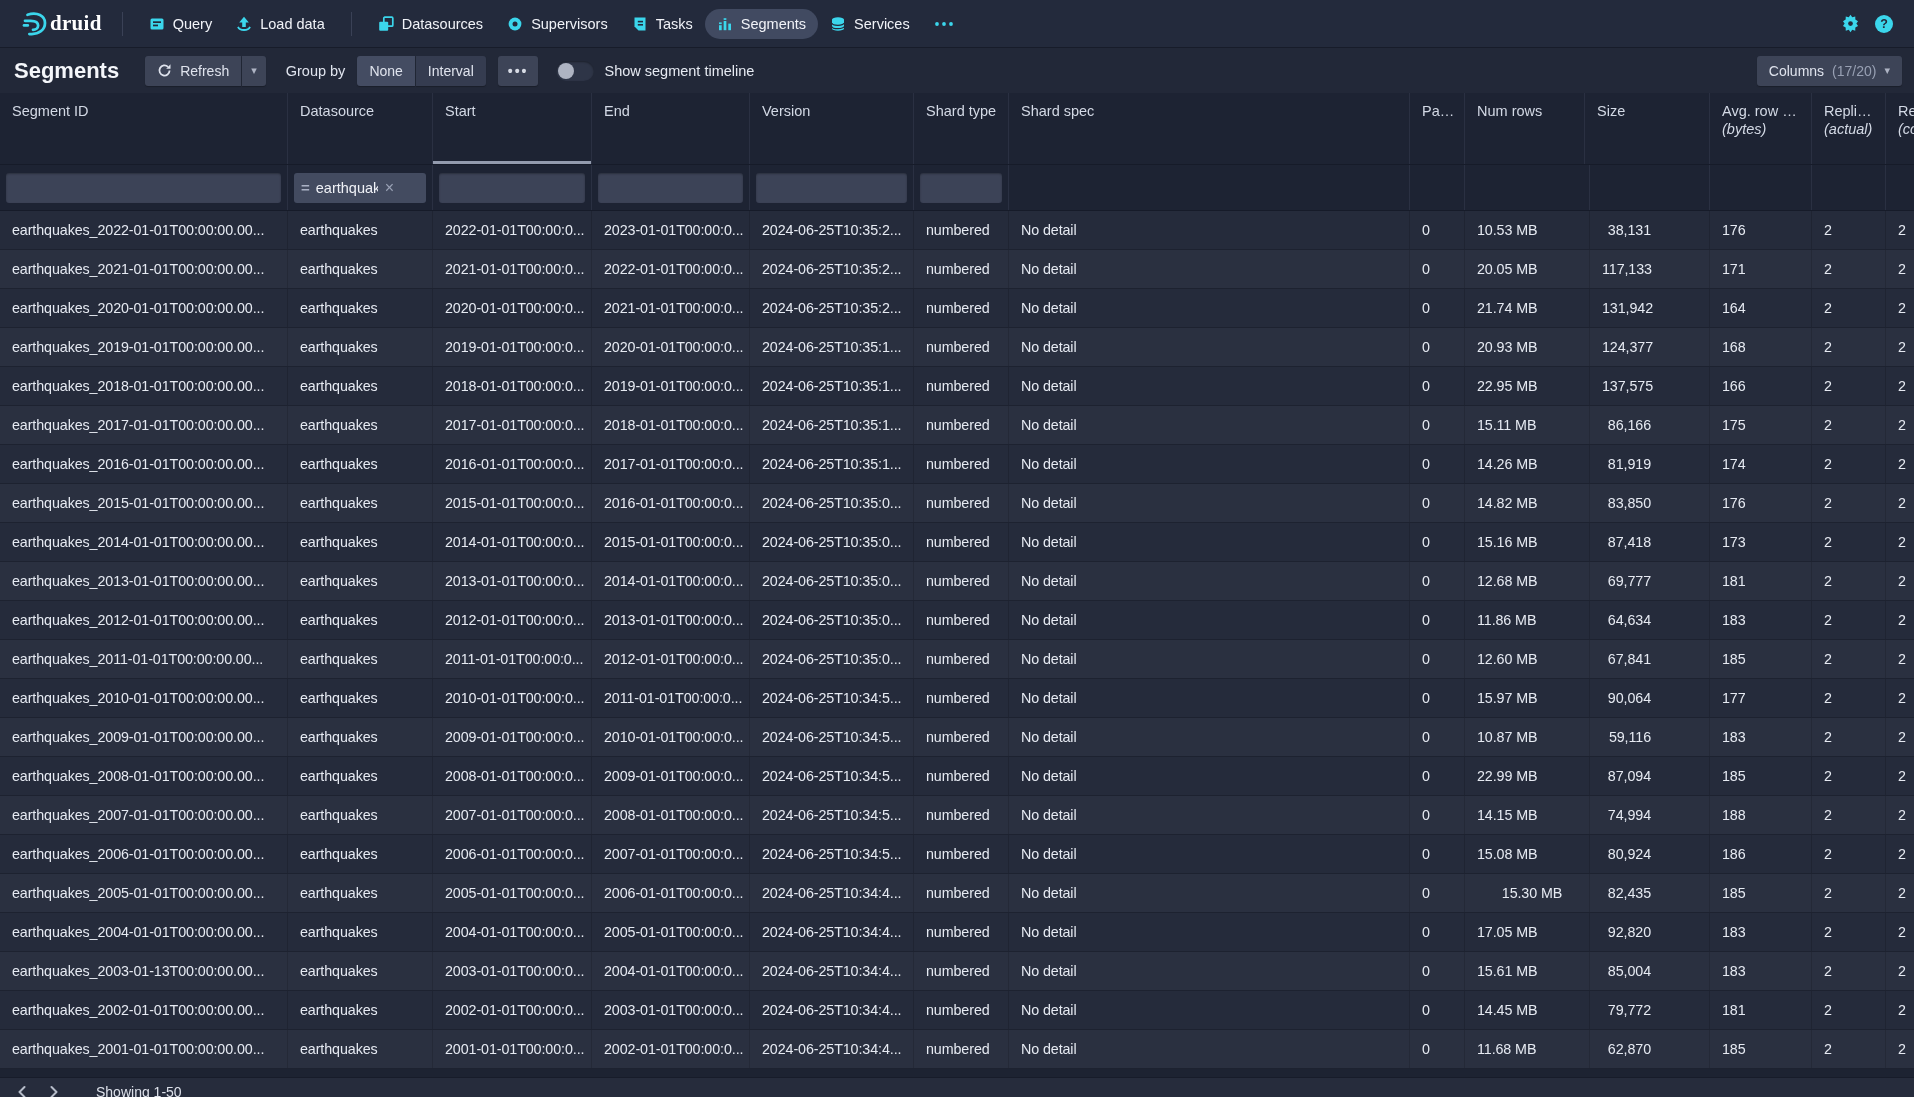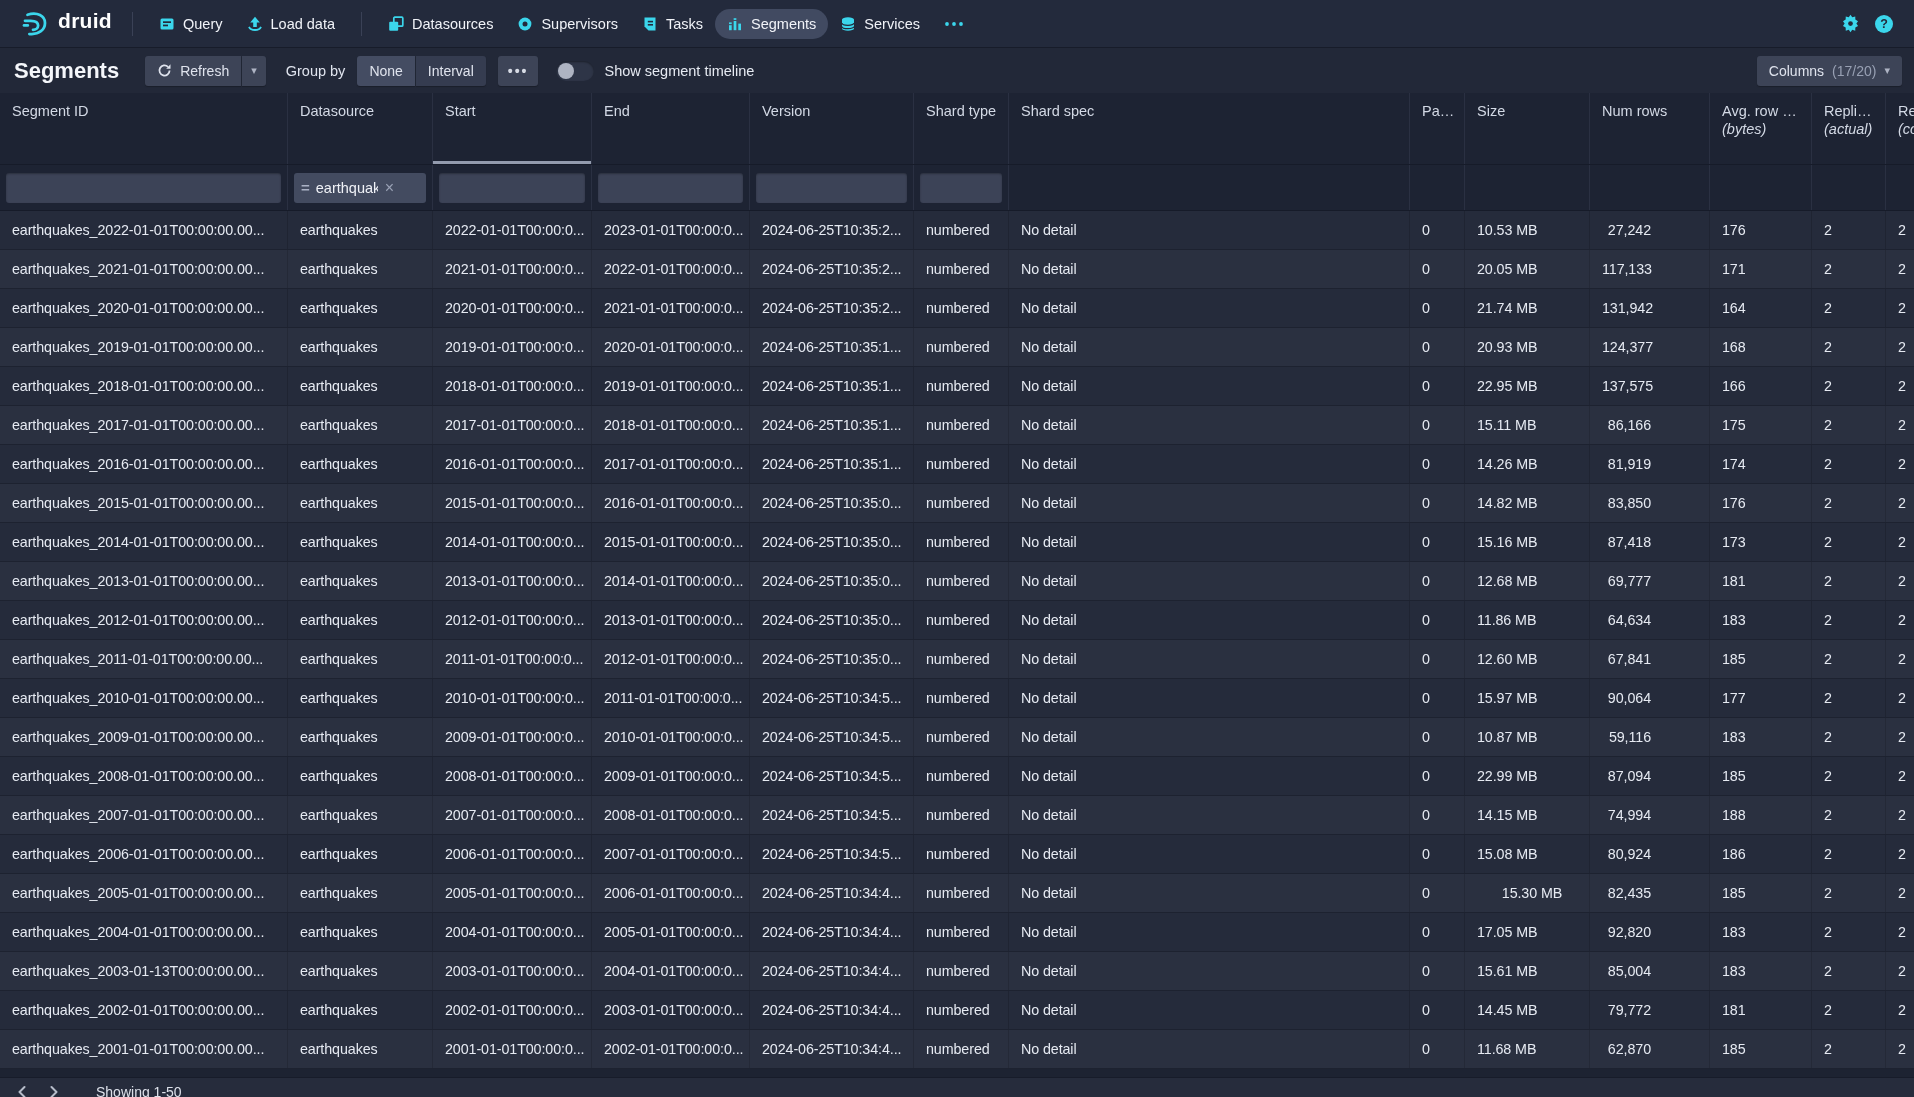--- a/index.html
+++ b/index.html
@@ -9,21 +9,21 @@
     background:#1d2332;
     font-family:"Liberation Sans", sans-serif;
     color:#e4e8f1;
     -webkit-font-smoothing:antialiased;
   }
   
   .nav {
     height:48px; background:#232a3c; display:flex; align-items:center;
     padding:0 14px; border-bottom:1px solid #171c2a;
   }
-  .brand { display:flex; gap:8px; padding:0 6px; }
+  .brand { display:flex; align-items:center; padding:0 6px;font-family:Liberation Serif, serif; }
   .brand-text { font-size:21px; font-weight:600; color:#ffffff; letter-spacing:.3px; }
   .nav-sep { width:1px; height:24px; background:#3a4156; margin:0 14px; }
   .nav-item {
     display:flex; align-items:center; gap:8px; padding:7px 12px; border-radius:16px;
     font-size:14.5px; color:#f1f3f8; cursor:pointer; white-space:nowrap;
   }
   .nav-item.active { background:#414a61; }
   .nicon { display:flex; width:16px; height:16px; }
   .nav-right { margin-left:auto; display:flex; align-items:center; gap:14px; padding-right:6px; }
   .icon-btn { background:transparent; border:none; padding:0; display:flex; cursor:pointer; }
@@ -273,25 +273,25 @@
       </div>
       <div class="th" style="width: 95px;">
         <div class="th-label">Shard type</div>
       </div>
       <div class="th" style="width: 401px;">
         <div class="th-label">Shard spec</div>
       </div>
       <div class="th" style="width: 55px;">
         <div class="th-label">Partition</div>
       </div>
+      <div class="th" style="width: 120px;">
+        <div class="th-label">Num rows</div>
+      </div>
       <div class="th" style="width: 125px;">
         <div class="th-label">Size</div>
-      </div>
-      <div class="th" style="width: 120px;">
-        <div class="th-label">Num rows</div>
       </div>
       <div class="th" style="width: 102px;">
         <div class="th-label">Avg. row size</div>
         <div class="th-sub">(bytes)</div>
       </div>
       <div class="th" style="width: 74px;">
         <div class="th-label">Replicas</div>
         <div class="th-sub">(actual)</div>
       </div>
       <div class="th" style="width: 90px;">
@@ -334,21 +334,21 @@
       <div class="tr">
         <div class="td" style="width: 288px;">earthquakes_2022-01-01T00:00:00.00...</div>
         <div class="td" style="width: 145px;">earthquakes</div>
         <div class="td" style="width: 159px;">2022-01-01T00:00:0...</div>
         <div class="td" style="width: 158px;">2023-01-01T00:00:0...</div>
         <div class="td" style="width: 164px;">2024-06-25T10:35:2...</div>
         <div class="td" style="width: 95px;">numbered</div>
         <div class="td" style="width: 401px;">No detail</div>
         <div class="td" style="width: 55px;">0</div>
         <div class="td" style="width: 125px;">10.53 MB</div>
-        <div class="td right" style="width: 120px;">27,242</div>
+        <div class="td right" style="width: 120px;">38,131</div>
         <div class="td" style="width: 102px;">176</div>
         <div class="td" style="width: 74px;">2</div>
         <div class="td" style="width: 90px;">2</div>
       </div>
       <div class="tr">
         <div class="td" style="width: 288px;">earthquakes_2021-01-01T00:00:00.00...</div>
         <div class="td" style="width: 145px;">earthquakes</div>
         <div class="td" style="width: 159px;">2021-01-01T00:00:0...</div>
         <div class="td" style="width: 158px;">2022-01-01T00:00:0...</div>
         <div class="td" style="width: 164px;">2024-06-25T10:35:2...</div>

